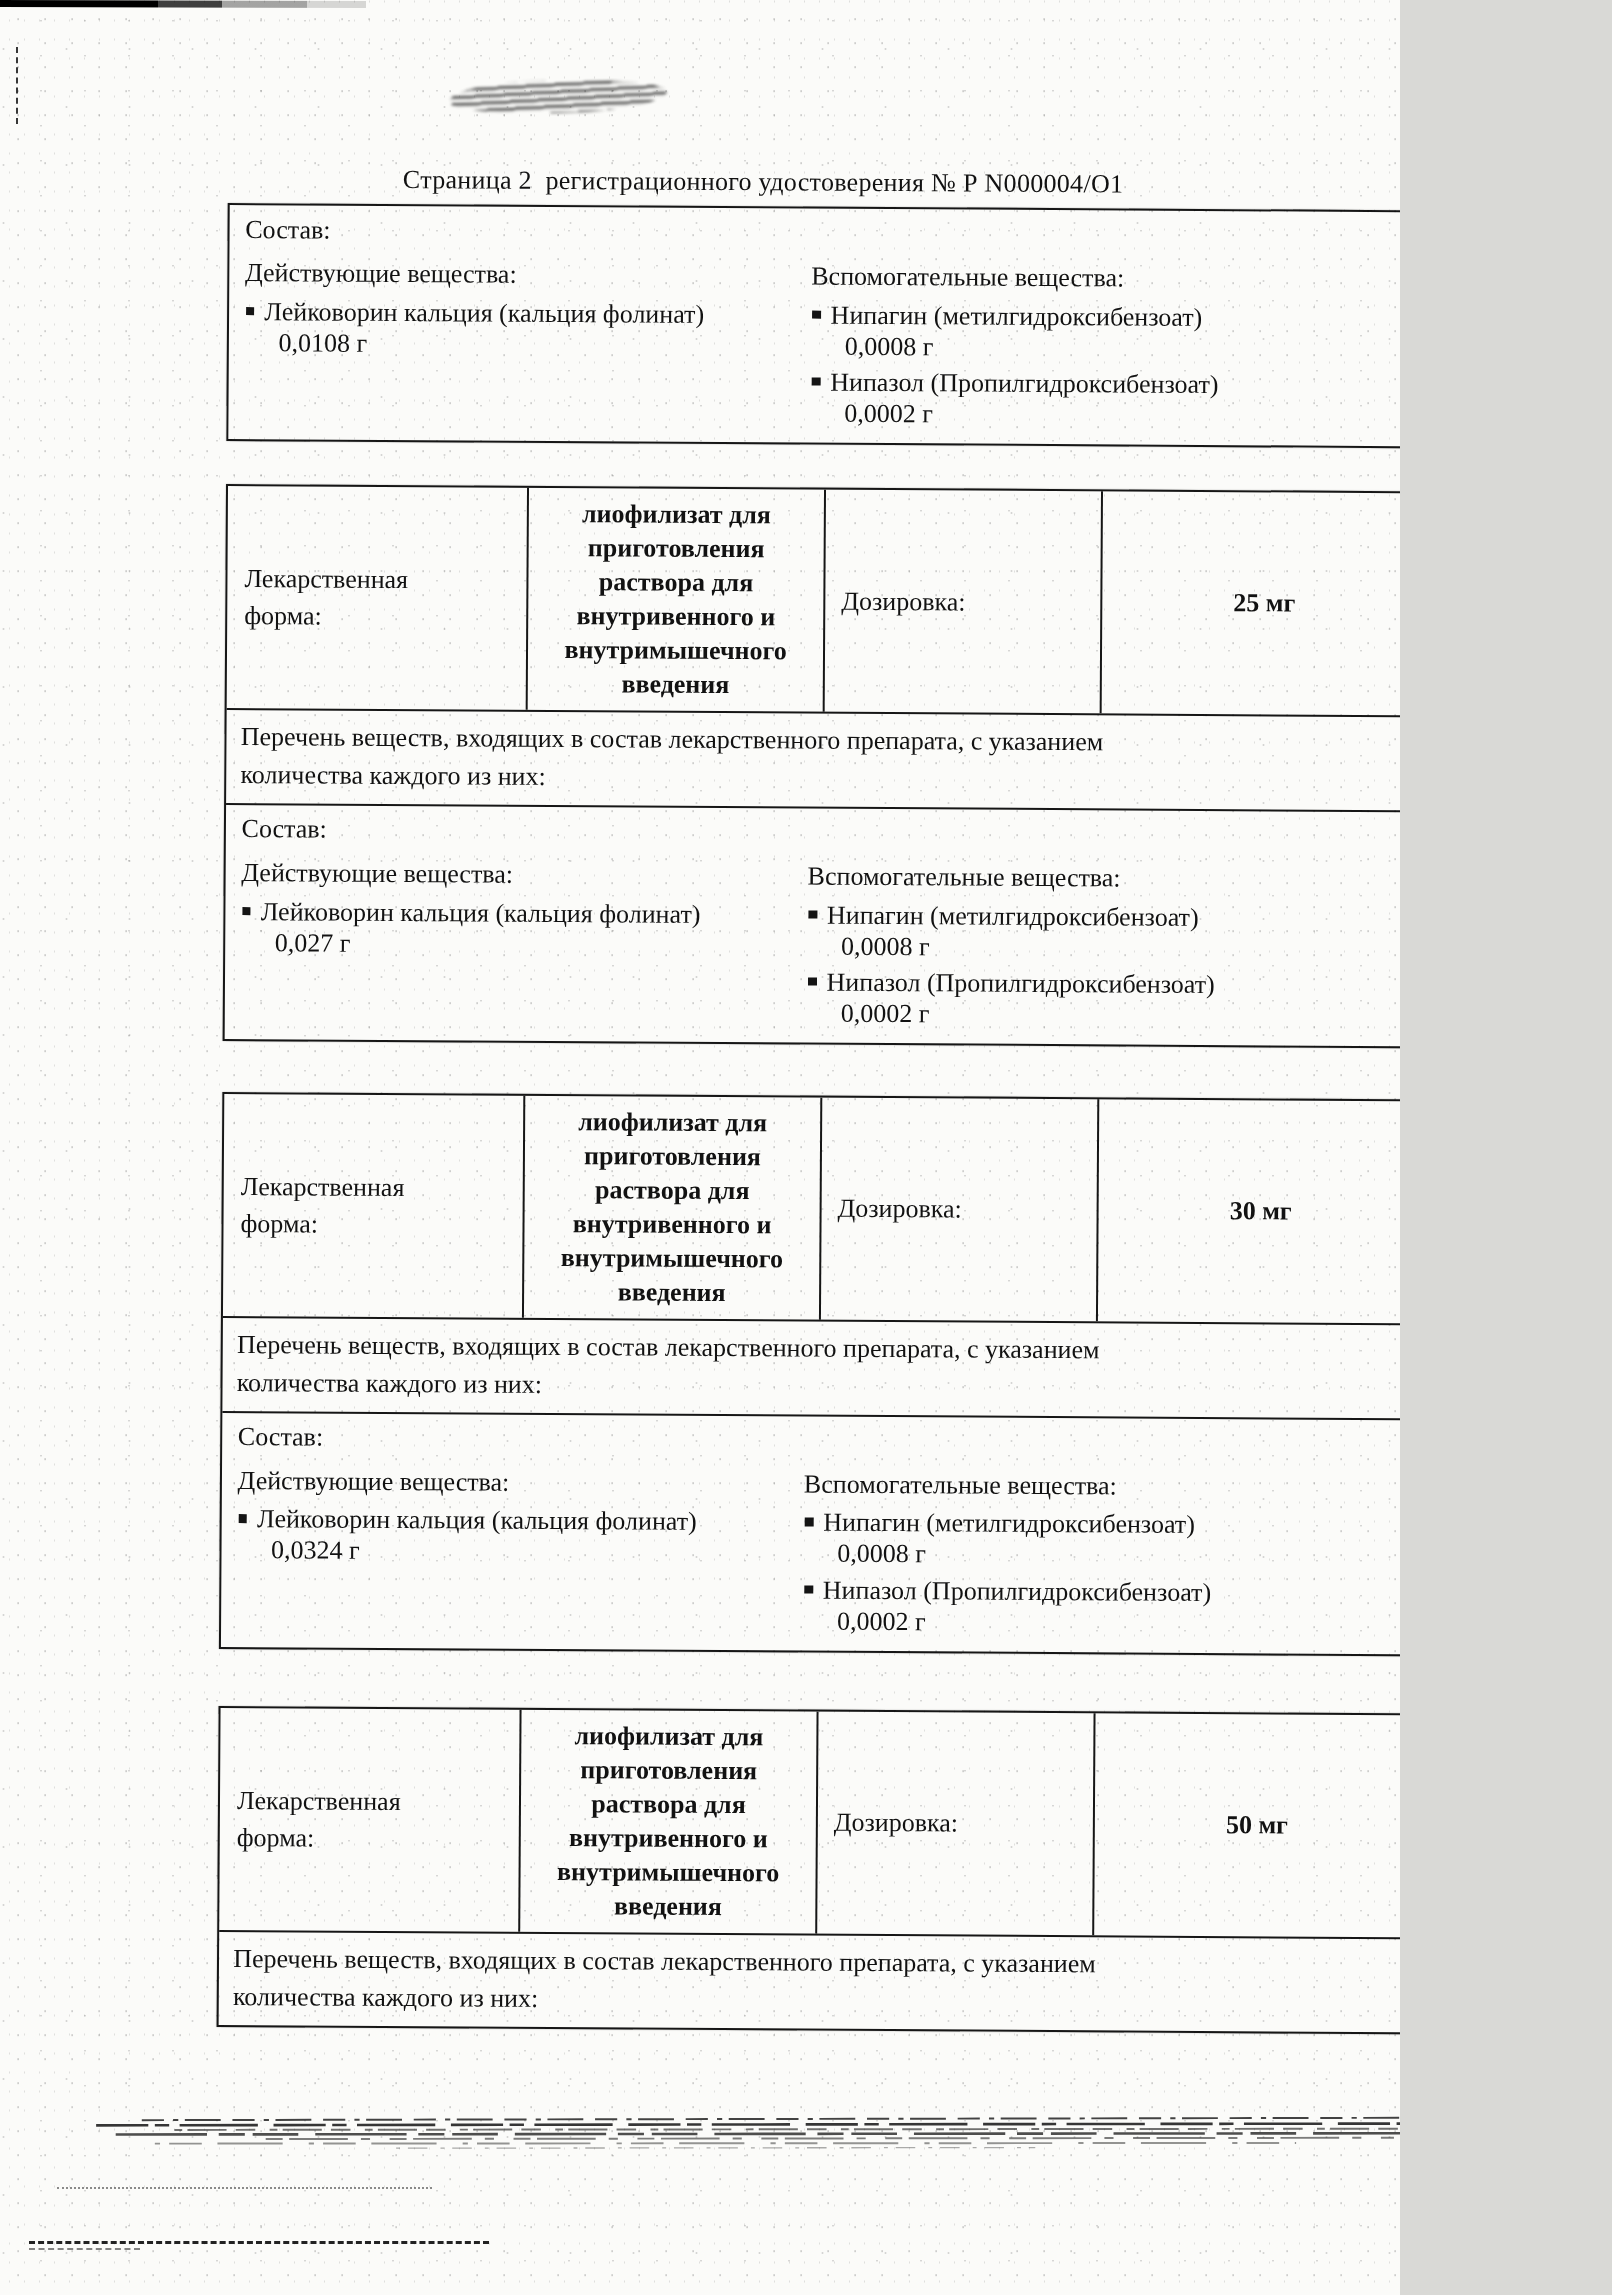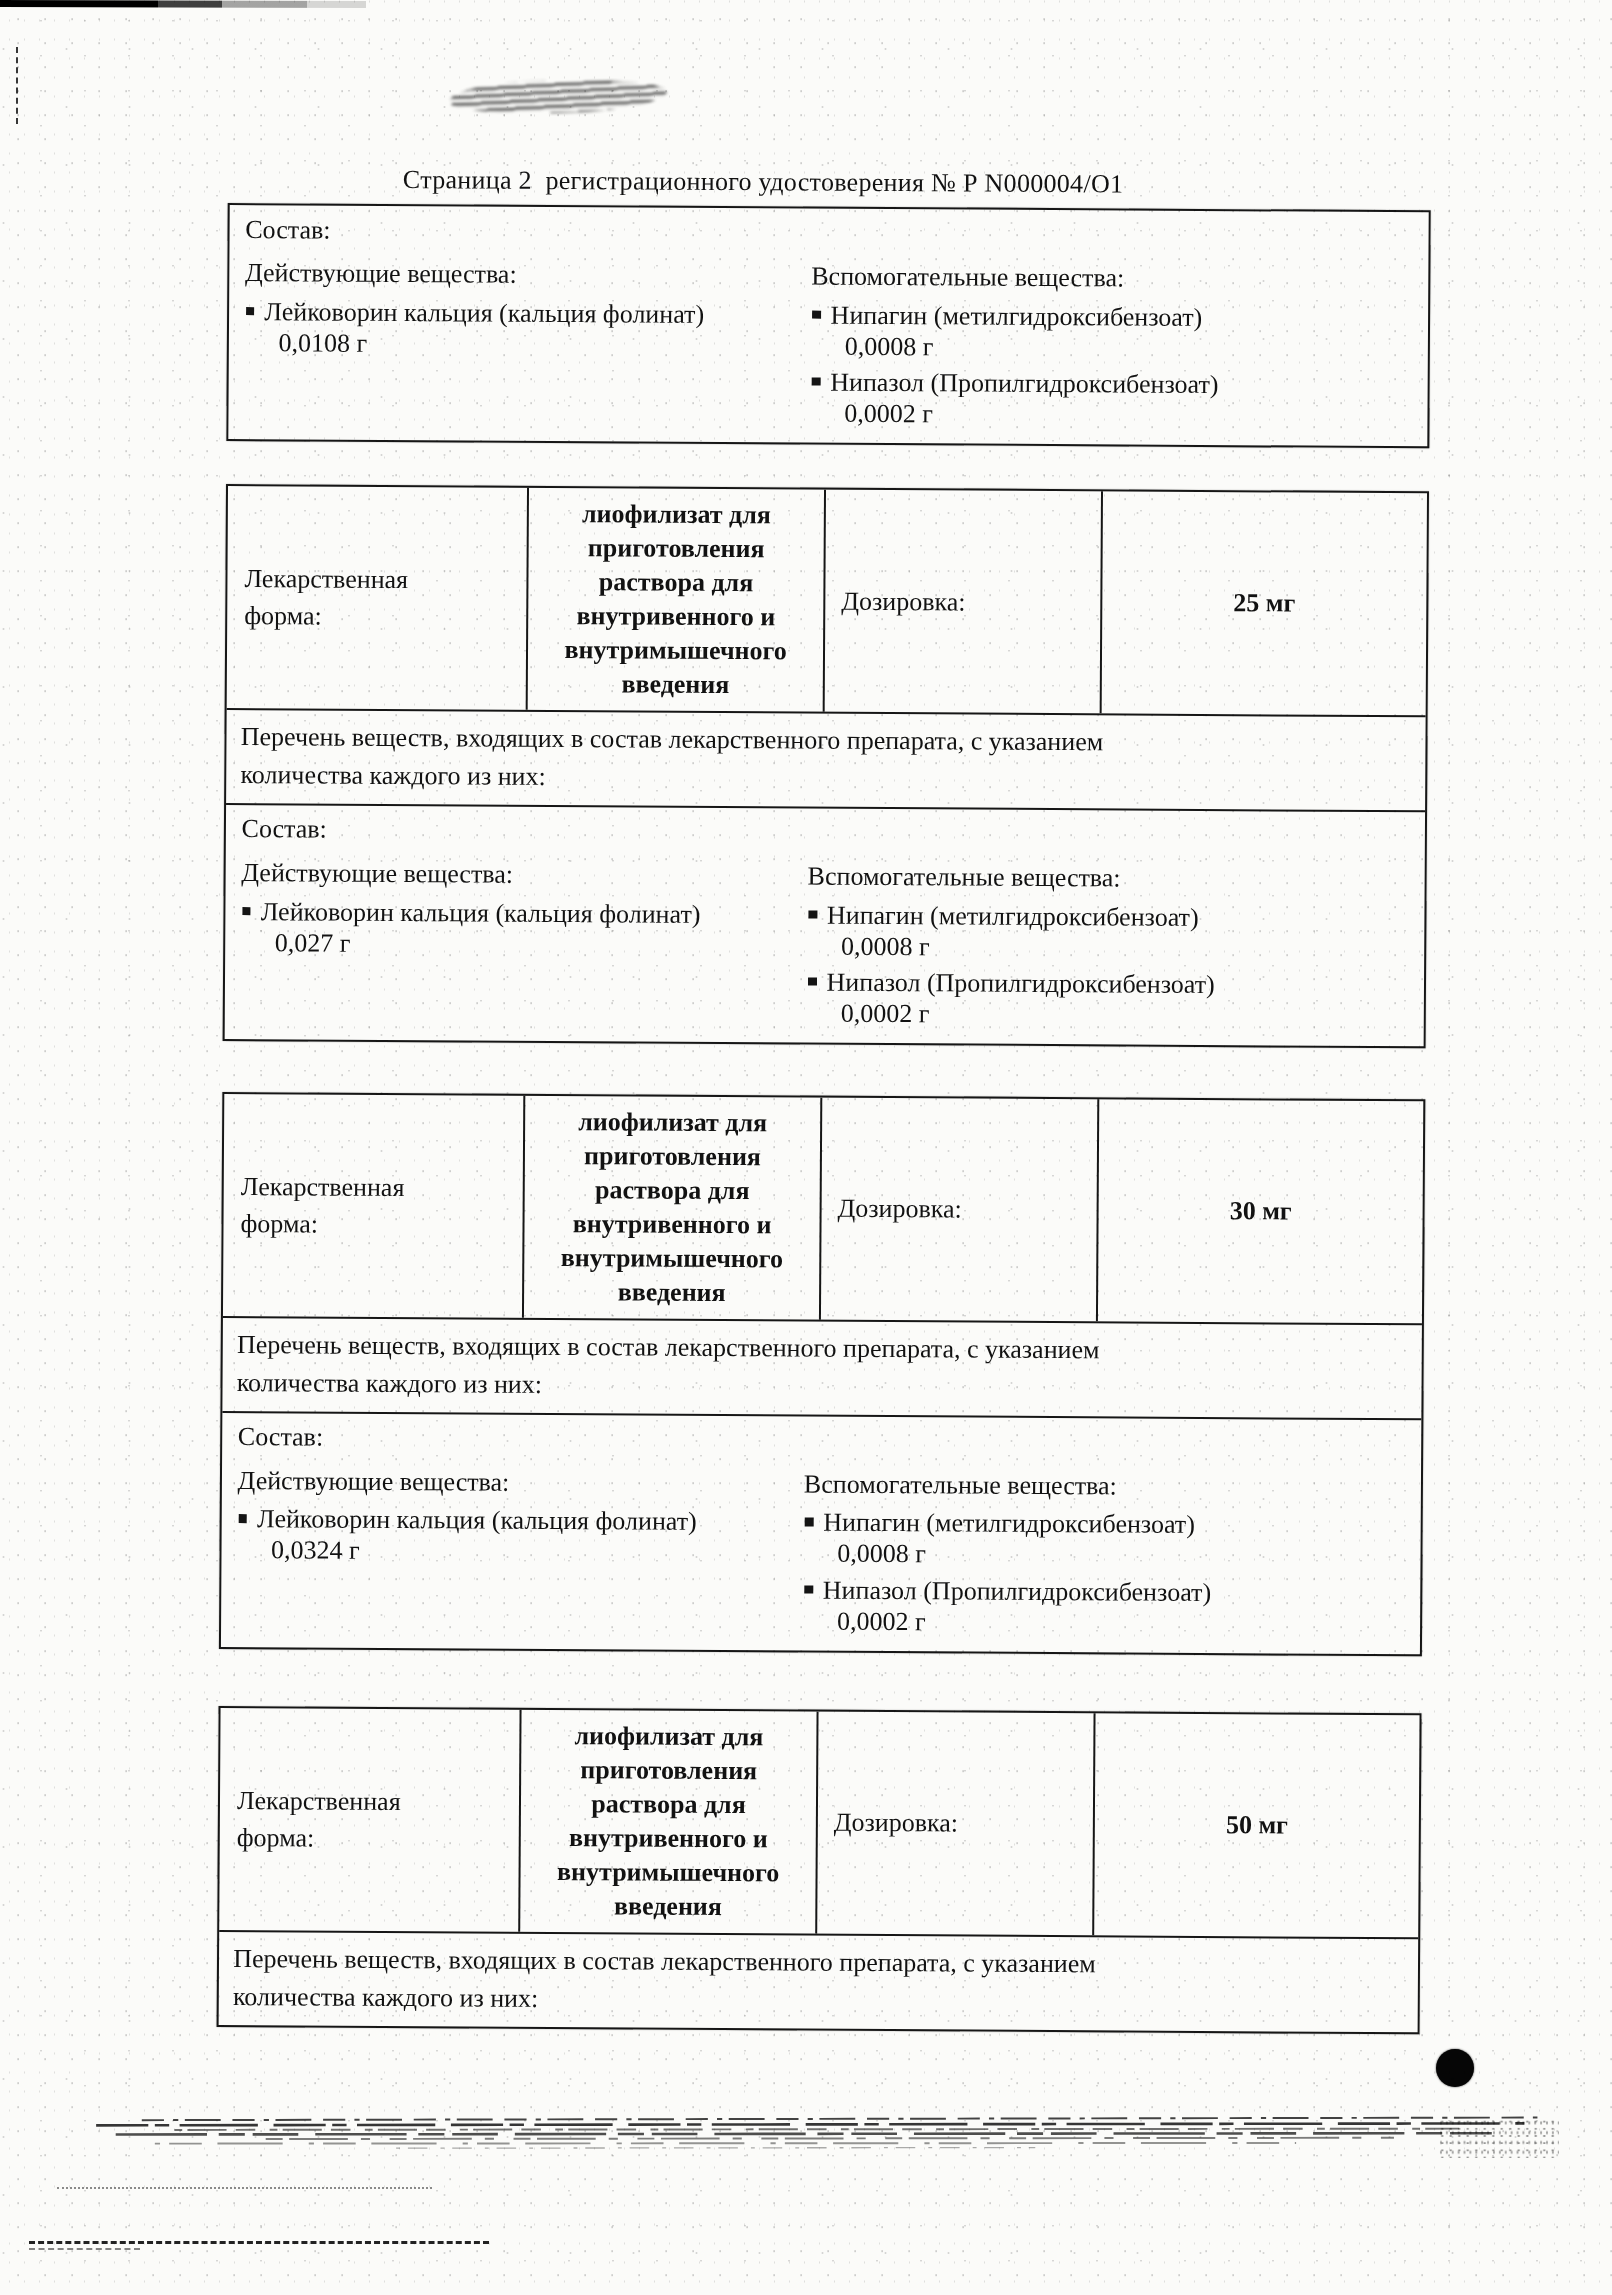--- a/index.html
+++ b/index.html
@@ -1,17 +1,17 @@
 <!DOCTYPE html>
 <html style="font-size:10.4px"><head>
 <meta charset="utf-8">
 <style>
   html,body{margin:0;padding:0;background:#d9d9d6;}
   .page{
-    position:relative;width:1612px;height:2295px;background:#fbfbf9;
+    position:relative;width:1400px;height:2295px;background:#fbfbf9;
     overflow:hidden;font-family:"Liberation Serif", serif;color:#121212;
   }
   
   .page::after{
     content:"";position:absolute;inset:0;z-index:40;pointer-events:none;opacity:.5;
     background-image:
       radial-gradient(rgba(0,0,0,.6) 0.7px, transparent 1px),
       radial-gradient(rgba(0,0,0,.42) 0.7px, transparent 1px),
       radial-gradient(rgba(0,0,0,.30) 0.8px, transparent 1.3px),
       radial-gradient(rgba(0,0,0,.22) 0.7px, transparent 0.9px);

